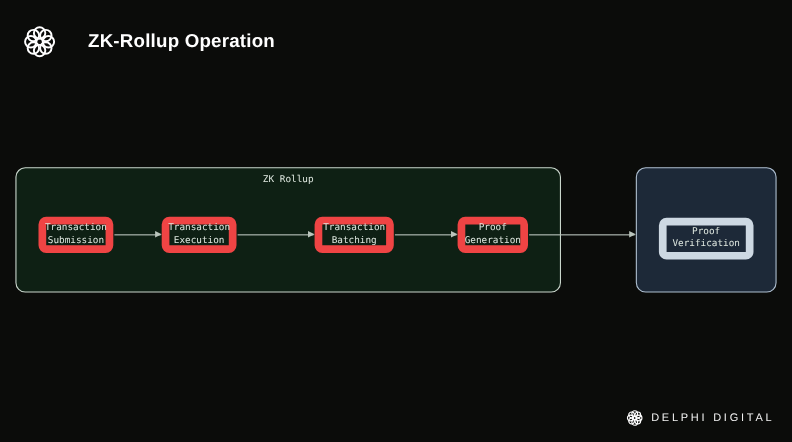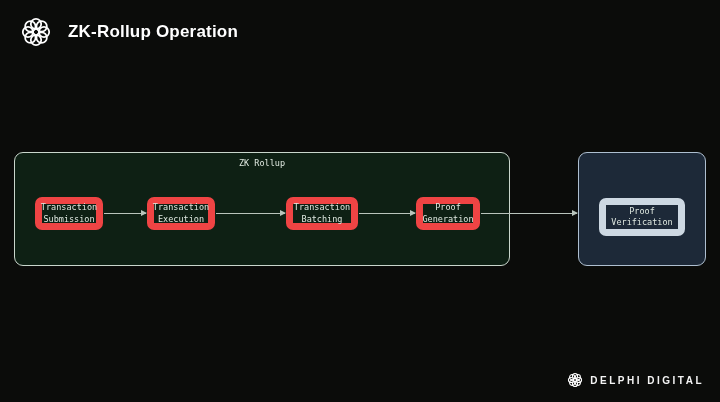--- a/index.html
+++ b/index.html
@@ -20,21 +20,21 @@
   .header {
     position: absolute;
     top: 16px;
     left: 20px;
     display: flex;
     align-items: center;
     gap: 16px;
   }
   .logo-icon svg { display: block; }
   .page-title {
-    margin: 0;
+    margin: 12px;
     font-size: 17px;
     font-weight: 700;
     color: #ffffff;
     letter-spacing: 0.2px;
     font-family: "Liberation Sans", sans-serif;
   }
 
   
   .diagram-text {
     font-family: "DejaVu Sans Mono", monospace;
@@ -108,21 +108,21 @@
     position: absolute;
     right: 16px;
     bottom: 14px;
     display: flex;
     align-items: center;
     gap: 7px;
   }
   .brand-text {
     color: #f4f4f4;
     font-size: 10px;
-    font-weight: 700;
+    font-weight: 400;
     letter-spacing: 2.5px;
     font-family: "Liberation Sans", sans-serif;
   }
 </style>
 </head>
 <body>
 
 <div class="stage">
 
   <div class="header">

